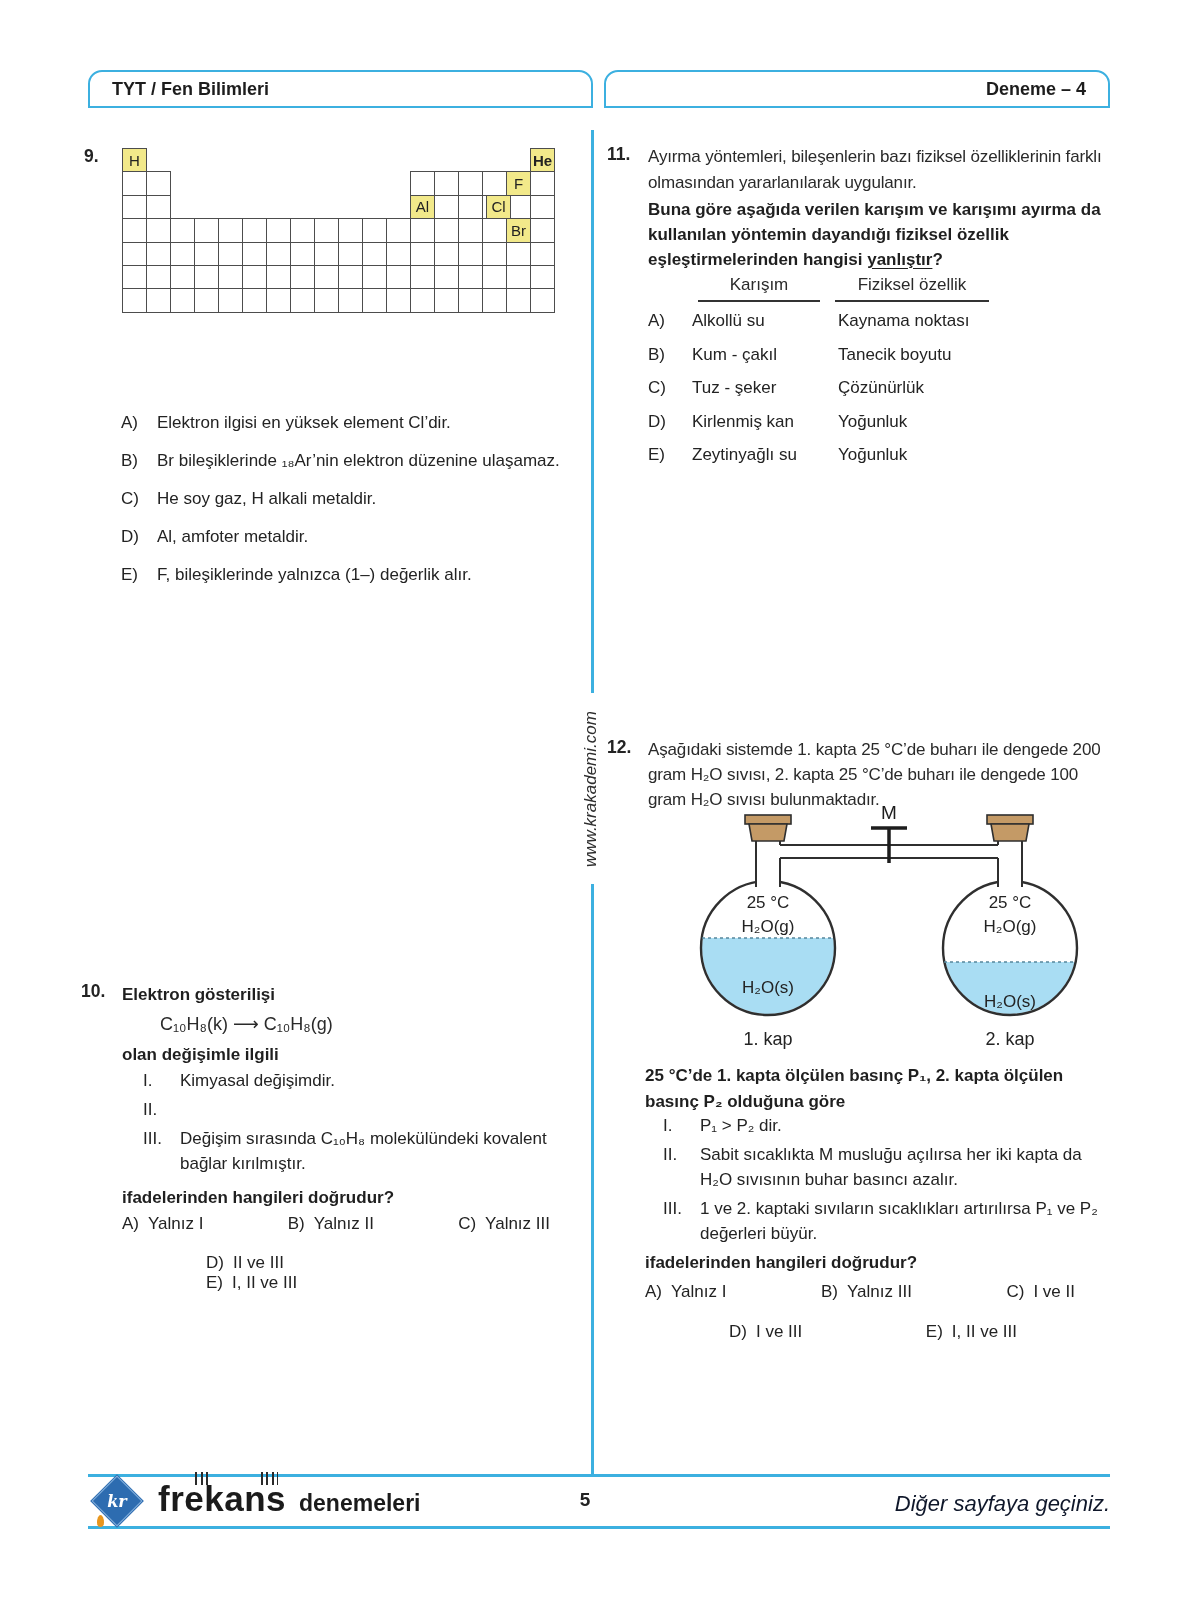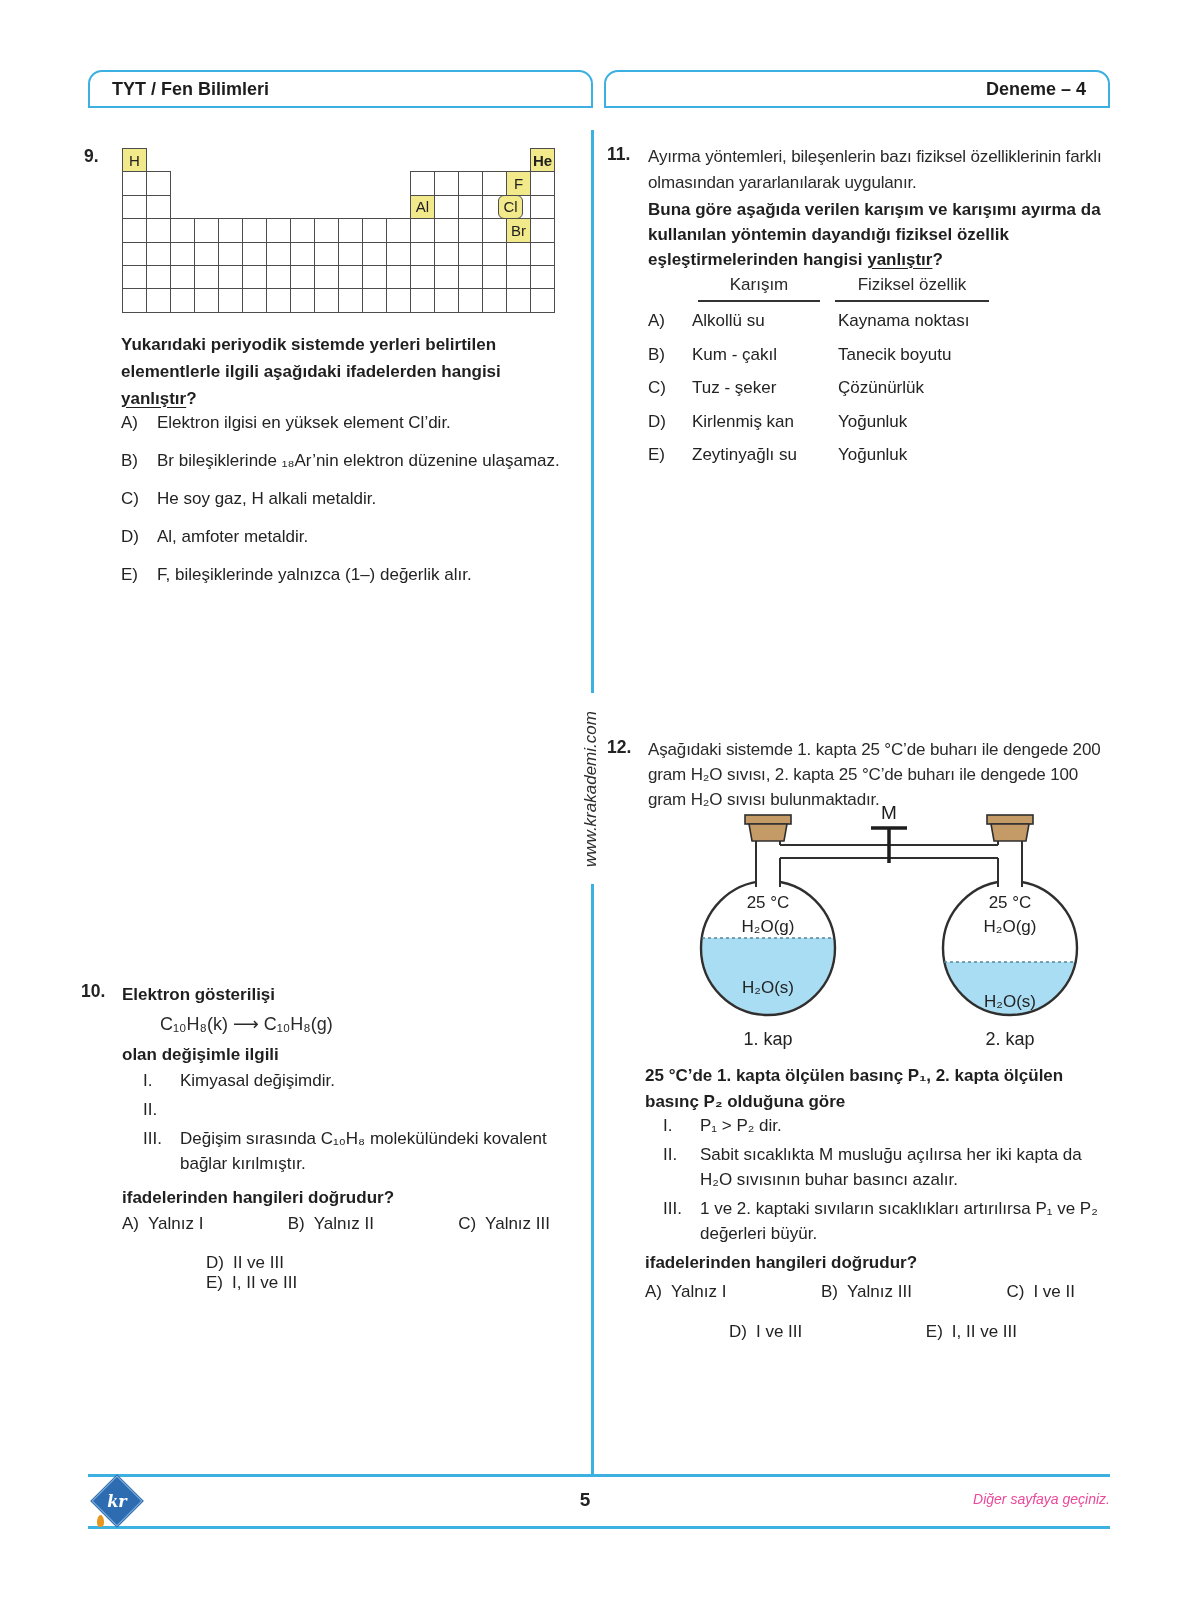--- a/index.html
+++ b/index.html
@@ -50,21 +50,21 @@
   .drop{position:absolute;left:97px;top:1515px;width:7px;height:12px;background:#e8961e;
         border-radius:50% 50% 50% 50% / 62% 62% 38% 38%;}
   .brand{position:absolute;left:158px;top:1479px;display:flex;align-items:baseline;color:#1b1b1b;}
   .brand .w1{font-size:35px;font-weight:bold;letter-spacing:0.5px;position:relative;}
   .brand .w2{font-size:23px;font-weight:bold;margin-left:13px;}
   .fbars{position:absolute;top:-7px;width:17px;height:13px;
          background:repeating-linear-gradient(90deg,#2a2a2a 0 2px,transparent 2px 5.5px);}
   .pageno{position:absolute;left:555px;top:1489px;width:60px;text-align:center;
           font-size:19px;font-weight:bold;color:#222;}
   .nextpg{position:absolute;left:840px;top:1491px;width:270px;text-align:right;
-          font-size:14px;font-style:italic;color:#ec4899;}
+          font-size:22px;font-style:italic;color:#0f172a;}
   svg text{font-family:"Liberation Sans",sans-serif;}
 </style>
 </head>
 <body>
 
 <div class="page">
 
   <div class="hbox" style="left:88px;width:505px;padding-left:22px;">
     <span>TYT / Fen Bilimleri</span>
   </div>
@@ -87,21 +87,21 @@
       <div class="pcell" style="left: 336px; top: 23.4px;"></div>
       <div class="pcell" style="left: 360px; top: 23.4px;"></div>
       <div class="pcell hl" style="left: 384px; top: 23.4px;">F</div>
       <div class="pcell" style="left: 408px; top: 23.4px;"></div>
       <div class="pcell" style="left: 0px; top: 46.8px;"></div>
       <div class="pcell" style="left: 24px; top: 46.8px;"></div>
       <div class="pcell hl" style="left: 288px; top: 46.8px;">Al</div>
       <div class="pcell" style="left: 312px; top: 46.8px;"></div>
       <div class="pcell" style="left: 336px; top: 46.8px;"></div>
       <div class="pcell" style="left: 360px; top: 46.8px;"></div>
-      <div class="pcell hl" style="left: 376px; top: 46.8px; border-radius: 6px;">Cl</div>
+      <div class="pcell hl" style="left: 364px; top: 46.8px;">Cl</div>
       <div class="pcell" style="left: 408px; top: 46.8px;"></div>
       <div class="pcell" style="left: 0px; top: 70.2px;"></div>
       <div class="pcell" style="left: 24px; top: 70.2px;"></div>
       <div class="pcell" style="left: 48px; top: 70.2px;"></div>
       <div class="pcell" style="left: 72px; top: 70.2px;"></div>
       <div class="pcell" style="left: 96px; top: 70.2px;"></div>
       <div class="pcell" style="left: 120px; top: 70.2px;"></div>
       <div class="pcell" style="left: 144px; top: 70.2px;"></div>
       <div class="pcell" style="left: 168px; top: 70.2px;"></div>
       <div class="pcell" style="left: 192px; top: 70.2px;"></div>
@@ -162,23 +162,20 @@
       <div class="pcell" style="left: 216px; top: 140.4px;"></div>
       <div class="pcell" style="left: 240px; top: 140.4px;"></div>
       <div class="pcell" style="left: 264px; top: 140.4px;"></div>
       <div class="pcell" style="left: 288px; top: 140.4px;"></div>
       <div class="pcell" style="left: 312px; top: 140.4px;"></div>
       <div class="pcell" style="left: 336px; top: 140.4px;"></div>
       <div class="pcell" style="left: 360px; top: 140.4px;"></div>
       <div class="pcell" style="left: 384px; top: 140.4px;"></div>
       <div class="pcell" style="left: 408px; top: 140.4px;"></div>
     </div>
-  <div class="stem" style="left:121px;top:331px;width:447px;">
-    <span>Yukarıdaki periyodik sistemde yerleri belirtilen elementlerle ilgili aşağıdaki ifadelerden hangisi </span><span class="ul">yanlıştır</span><span>?</span>
-  </div>
   <div class="abs" style="left:121px;top:414px;width:452px;" id="q9opts">
       <div class="optline">
         <span class="k">A)</span>
         <span>Elektron ilgisi en yüksek element Cl’dir.</span>
       </div>
       <div class="optline">
         <span class="k">B)</span>
         <span>Br bileşiklerinde ₁₈Ar’nin elektron düzenine ulaşamaz.</span>
       </div>
       <div class="optline">
@@ -337,16 +334,24 @@
       <span class="opt"><span class="k">D)</span><span>I ve III</span></span>
       <span class="opt"><span class="k">E)</span><span>I, II ve III</span></span>
     </div>
 
   <div class="fline" style="top:1474px;"></div>
   <div class="fline" style="top:1526px;"></div>
   <div class="diamond">
     <span>kr</span>
   </div>
   <div class="drop"></div>
+  <div class="brand">
+    <span class="w1">
+      <span>frekans</span>
+      <span class="fbars" style="left:37px;"></span>
+      <span class="fbars" style="left:103px;"></span>
+    </span>
+    <span class="w2">denemeleri</span>
+  </div>
   <div class="pageno">5</div>
   <div class="nextpg">Diğer sayfaya geçiniz.</div>
 
 </div>
 
 </body></html>

